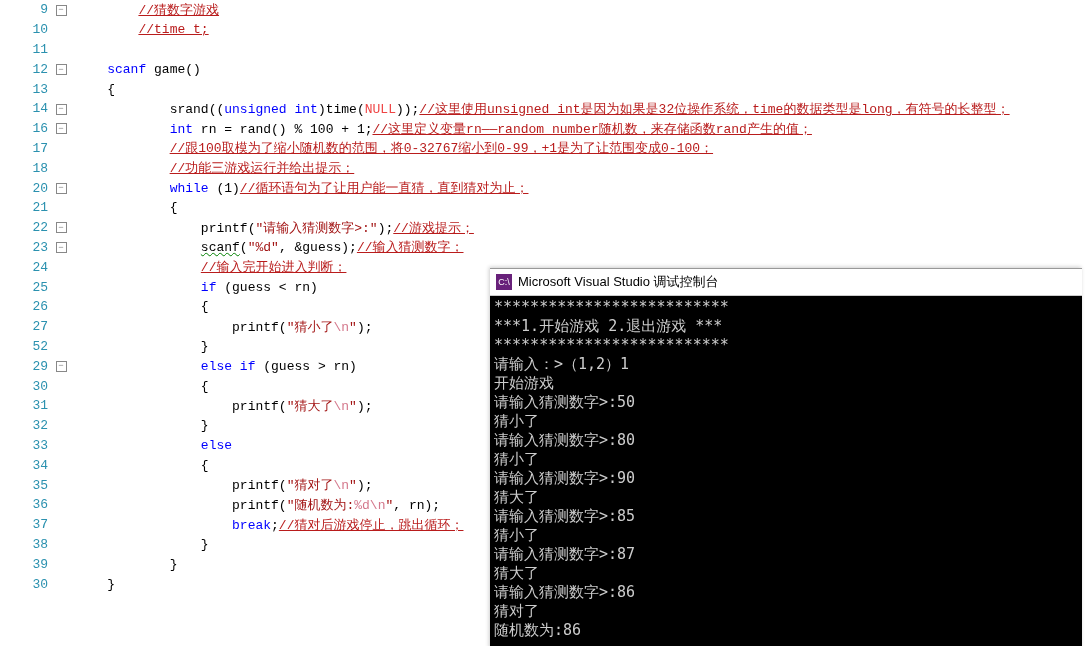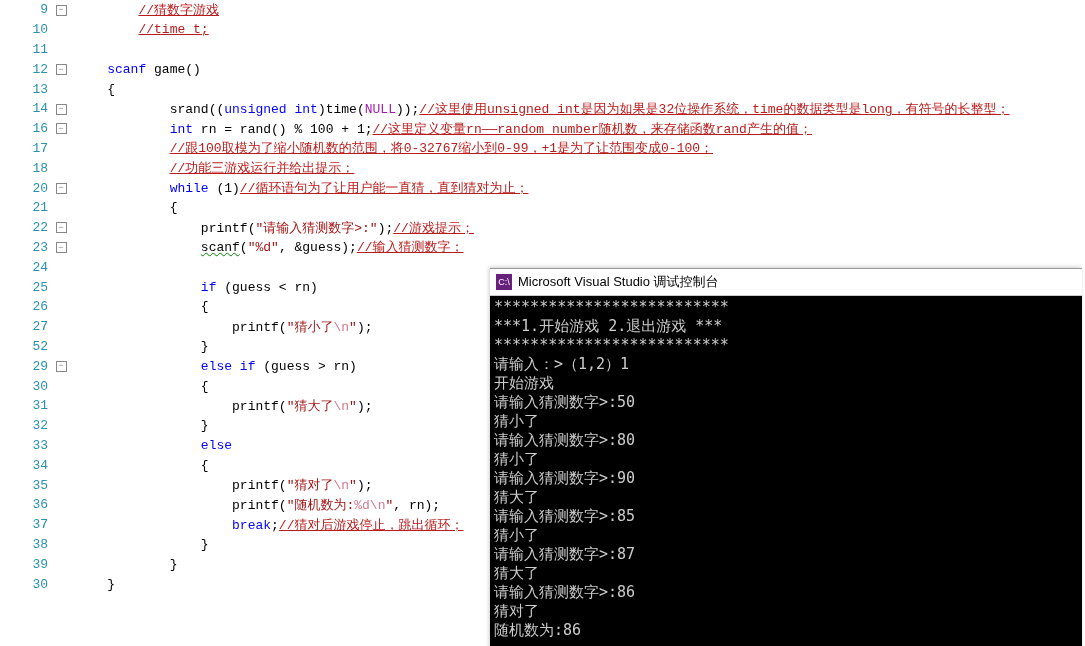--- a/index.html
+++ b/index.html
@@ -71,21 +71,21 @@
   .cb-yellow { background: #f4d03f; }
   .code {
     padding-left: 2px;
     flex-shrink: 0;
   }
   .tok-comment { color: #b91c1c; text-decoration: underline; }
   .tok-keyword { color: #0000ff; }
   .tok-string  { color: #a31515; }
   .tok-escape  { color: #d4788c; }
   .tok-ident   { color: #000; text-align: center; }
-  .tok-null    { color: #a21caf; }
+  .tok-null    { color: #ef4444; }
 
   .console {
     position: absolute;
     left: 490px;
     top: 268px;
     width: 592px;
     height: 380px;
     background: #000;
     color: #ccc;
     font-family: "NSimSun", "SimSun", Consolas, monospace;
@@ -130,21 +130,21 @@
     <div class="line"><div class="gutter">12</div><div class="outline-col"><span class="outline-box">−</span></div><div class="change-bar cb-green"></div><div class="change-bar cb-green" style="width: 2px;"></div><div class="code">    <span class="tok-keyword">scanf</span><span class="tok-ident"> </span><span class="tok-ident">game</span><span class="tok-ident">()</span></div></div>
     <div class="line"><div class="gutter">13</div><div class="outline-col"><span class="outline-line"></span></div><div class="change-bar cb-green"></div><div class="change-bar cb-green" style="width: 2px;"></div><div class="code">    <span class="tok-ident">{</span></div></div>
     <div class="line"><div class="gutter">14</div><div class="outline-col"><span class="outline-box">−</span></div><div class="change-bar cb-green"></div><div class="change-bar cb-green" style="width: 2px;"></div><div class="code">            <span class="tok-ident">srand</span><span class="tok-ident">((</span><span class="tok-keyword">unsigned</span><span class="tok-ident"> </span><span class="tok-keyword">int</span><span class="tok-ident">)</span><span class="tok-ident">time</span><span class="tok-ident">(</span><span class="tok-null">NULL</span><span class="tok-ident">));</span><span class="tok-comment">//这里使用unsigned int是因为如果是32位操作系统，time的数据类型是long，有符号的长整型；</span></div></div>
     <div class="line"><div class="gutter">16</div><div class="outline-col"><span class="outline-box">−</span></div><div class="change-bar cb-green"></div><div class="change-bar cb-green" style="width: 2px;"></div><div class="code">            <span class="tok-keyword">int</span><span class="tok-ident"> rn = </span><span class="tok-ident">rand</span><span class="tok-ident">() % 100 + 1;</span><span class="tok-comment">//这里定义变量rn——random number随机数，来存储函数rand产生的值；</span></div></div>
     <div class="line"><div class="gutter">17</div><div class="outline-col"><span class="outline-line"></span></div><div class="change-bar cb-green"></div><div class="change-bar cb-green" style="width: 2px;"></div><div class="code">            <span class="tok-comment">//跟100取模为了缩小随机数的范围，将0-32767缩小到0-99，+1是为了让范围变成0-100；</span></div></div>
     <div class="line"><div class="gutter">18</div><div class="outline-col"><span class="outline-line"></span></div><div class="change-bar cb-yellow"></div><div class="change-bar cb-green" style="width: 2px;"></div><div class="code">            <span class="tok-comment">//功能三游戏运行并给出提示；</span></div></div>
     <div class="line"><div class="gutter">20</div><div class="outline-col"><span class="outline-box">−</span></div><div class="change-bar cb-green"></div><div class="change-bar cb-green" style="width: 2px;"></div><div class="code">            <span class="tok-keyword">while</span><span class="tok-ident"> (1)</span><span class="tok-comment">//循环语句为了让用户能一直猜，直到猜对为止；</span></div></div>
     <div class="line"><div class="gutter">21</div><div class="outline-col"><span class="outline-line"></span></div><div class="change-bar cb-green"></div><div class="change-bar cb-green" style="width: 2px;"></div><div class="code">            <span class="tok-ident">{</span></div></div>
     <div class="line"><div class="gutter">22</div><div class="outline-col"><span class="outline-box">−</span></div><div class="change-bar cb-green"></div><div class="change-bar cb-green" style="width: 2px;"></div><div class="code">                <span class="tok-ident">printf</span><span class="tok-ident">(</span><span class="tok-string">"请输入猜测数字&gt;:"</span><span class="tok-ident">);</span><span class="tok-comment">//游戏提示；</span></div></div>
     <div class="line"><div class="gutter">23</div><div class="outline-col"><span class="outline-box">−</span></div><div class="change-bar cb-green"></div><div class="change-bar cb-green" style="width: 2px;"></div><div class="code">                <span class="tok-ident" style="text-decoration: underline 1px wavy rgb(0, 128, 0);">scanf</span><span class="tok-ident">(</span><span class="tok-string">"%d"</span><span class="tok-ident">, &amp;guess);</span><span class="tok-comment">//输入猜测数字；</span></div></div>
-    <div class="line"><div class="gutter">24</div><div class="outline-col"><span class="outline-line"></span></div><div class="change-bar cb-green"></div><div class="change-bar cb-green" style="width: 2px;"></div></div>
+    <div class="line"><div class="gutter">24</div><div class="outline-col"><span class="outline-line"></span></div><div class="change-bar cb-green"></div><div class="change-bar cb-green" style="width: 2px;"></div><div class="code">                <span class="tok-comment">//输入完开始进入判断；</span></div></div>
     <div class="line"><div class="gutter">25</div><div class="outline-col"><span class="outline-line"></span></div><div class="change-bar cb-green"></div><div class="change-bar cb-green" style="width: 2px;"></div><div class="code">                <span class="tok-keyword">if</span><span class="tok-ident"> (guess &lt; rn)</span></div></div>
     <div class="line"><div class="gutter">26</div><div class="outline-col"><span class="outline-line"></span></div><div class="change-bar cb-green"></div><div class="change-bar cb-green" style="width: 2px;"></div><div class="code">                <span class="tok-ident">{</span></div></div>
     <div class="line"><div class="gutter">27</div><div class="outline-col"><span class="outline-line"></span></div><div class="change-bar cb-green"></div><div class="change-bar cb-green" style="width: 2px;"></div><div class="code">                    <span class="tok-ident">printf</span><span class="tok-ident">(</span><span class="tok-string">"猜小了</span><span class="tok-escape">\n</span><span class="tok-string">"</span><span class="tok-ident">);</span></div></div>
     <div class="line"><div class="gutter">52</div><div class="outline-col"><span class="outline-line"></span></div><div class="change-bar cb-green"></div><div class="change-bar cb-green" style="width: 2px;"></div><div class="code">                <span class="tok-ident">}</span></div></div>
     <div class="line"><div class="gutter">29</div><div class="outline-col"><span class="outline-box">−</span></div><div class="change-bar cb-green"></div><div class="change-bar cb-green" style="width: 2px;"></div><div class="code">                <span class="tok-keyword">else</span><span class="tok-ident"> </span><span class="tok-keyword">if</span><span class="tok-ident"> (guess &gt; rn)</span></div></div>
     <div class="line"><div class="gutter">30</div><div class="outline-col"><span class="outline-line"></span></div><div class="change-bar cb-green"></div><div class="change-bar cb-green" style="width: 2px;"></div><div class="code">                <span class="tok-ident">{</span></div></div>
     <div class="line"><div class="gutter">31</div><div class="outline-col"><span class="outline-line"></span></div><div class="change-bar cb-green"></div><div class="change-bar cb-green" style="width: 2px;"></div><div class="code">                    <span class="tok-ident">printf</span><span class="tok-ident">(</span><span class="tok-string">"猜大了</span><span class="tok-escape">\n</span><span class="tok-string">"</span><span class="tok-ident">);</span></div></div>
     <div class="line"><div class="gutter">32</div><div class="outline-col"><span class="outline-line"></span></div><div class="change-bar cb-green"></div><div class="change-bar cb-green" style="width: 2px;"></div><div class="code">                <span class="tok-ident">}</span></div></div>
     <div class="line"><div class="gutter">33</div><div class="outline-col"><span class="outline-line"></span></div><div class="change-bar cb-green"></div><div class="change-bar cb-green" style="width: 2px;"></div><div class="code">                <span class="tok-keyword">else</span></div></div>
     <div class="line"><div class="gutter">34</div><div class="outline-col"><span class="outline-line"></span></div><div class="change-bar cb-green"></div><div class="change-bar cb-green" style="width: 2px;"></div><div class="code">                <span class="tok-ident">{</span></div></div>

